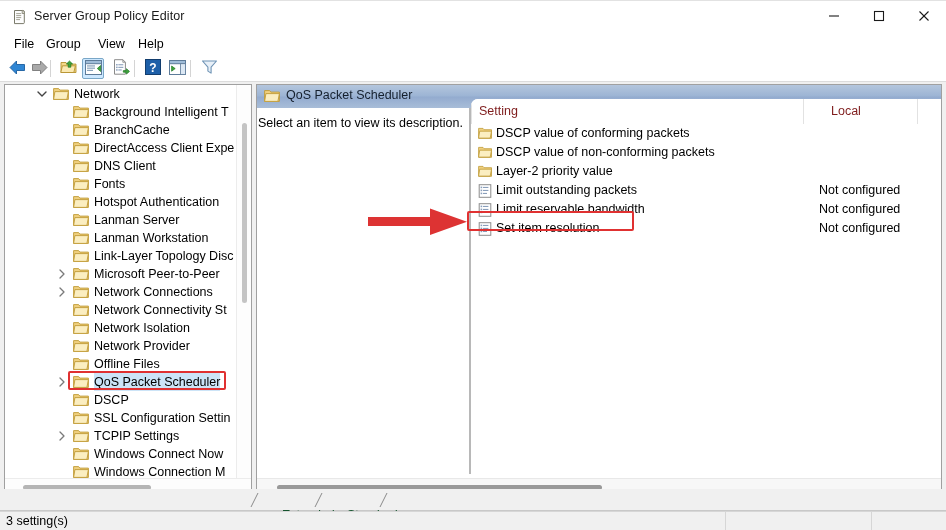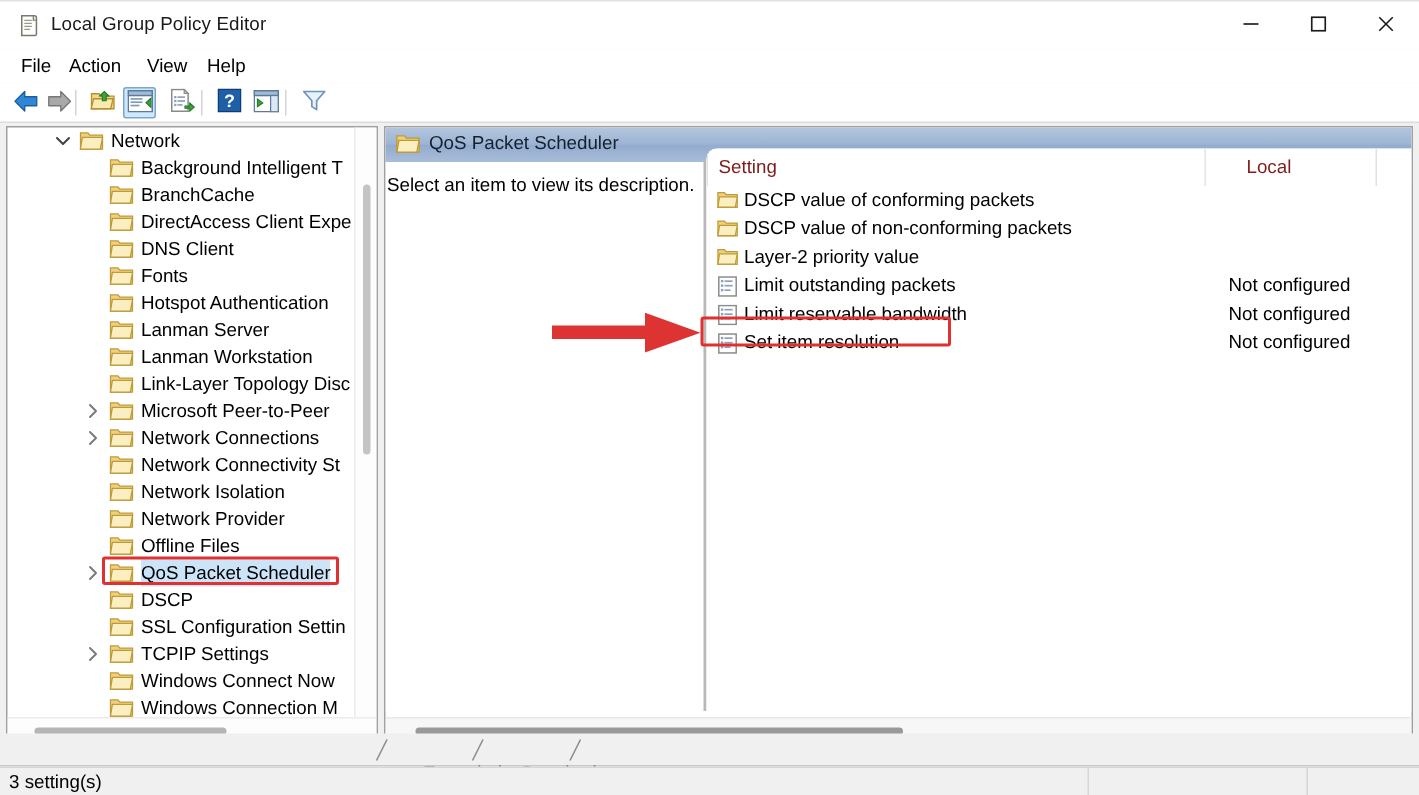--- a/index.html
+++ b/index.html
@@ -401,21 +401,21 @@
         <path d="M3.5 2.5 h8.2 a1.6 1.6 0 0 1 1.6 1.6 v10.5 a1 1 0 0 1 -1 1 h-8.8 z" fill="#fdfdfd" stroke="#7a7a6a" stroke-width="1"></path>
         <path d="M11.7 2.5 a1.6 1.6 0 0 1 1.6 1.6 v1.4 h-2.1 v-3 z" fill="#e8e6dc" stroke="#7a7a6a" stroke-width="0.8"></path>
         <g stroke="#9a9a8a" stroke-width="0.9">
           <line x1="5.2" y1="5.6" x2="10.2" y2="5.6"></line>
           <line x1="5.2" y1="7.6" x2="10.2" y2="7.6"></line>
           <line x1="5.2" y1="9.6" x2="10.2" y2="9.6"></line>
           <line x1="5.2" y1="11.6" x2="9.0" y2="11.6"></line>
         </g>
       </svg>
     </span>
-    <span class="title-text">Local Group Policy Editor</span>
+    <span class="title-text">Server Group Policy Editor</span>
 
     <div class="wincontrols">
       <div class="wc-btn">
         <span class="wc-glyph">
           <svg width="12" height="12" viewBox="0 0 12 12">
               <line x1="1" y1="6" x2="11" y2="6" stroke="#1a1a1a" stroke-width="1.1"></line>
             </svg>
         </span>
       </div>
       <div class="wc-btn">
@@ -431,21 +431,21 @@
             <line x1="1.5" y1="1.5" x2="10.5" y2="10.5" stroke="#1a1a1a" stroke-width="1.1"></line>
             <line x1="10.5" y1="1.5" x2="1.5" y2="10.5" stroke="#1a1a1a" stroke-width="1.1"></line>
           </svg>
         </span>
       </div>
     </div>
   </div>
 
   <div class="menubar">
     <div class="menu-item" style="left:8px">File</div>
-    <div class="menu-item" style="left:40px">Action</div>
+    <div class="menu-item" style="left:40px">Group</div>
     <div class="menu-item" style="left:92px">View</div>
     <div class="menu-item" style="left:132px">Help</div>
   </div>
 
   <div class="toolbar">
 
     <div class="tb-btn" style="left:6px">
       <span>
         <svg width="19" height="17" viewBox="0 0 19 17">
           <path d="M8.5 2 L2 8.5 L8.5 15 L8.5 11.5 L16.5 11.5 L16.5 5.5 L8.5 5.5 Z" fill="#2f86d4" stroke="#1b5e9e" stroke-width="0.9" stroke-linejoin="round"></path>

